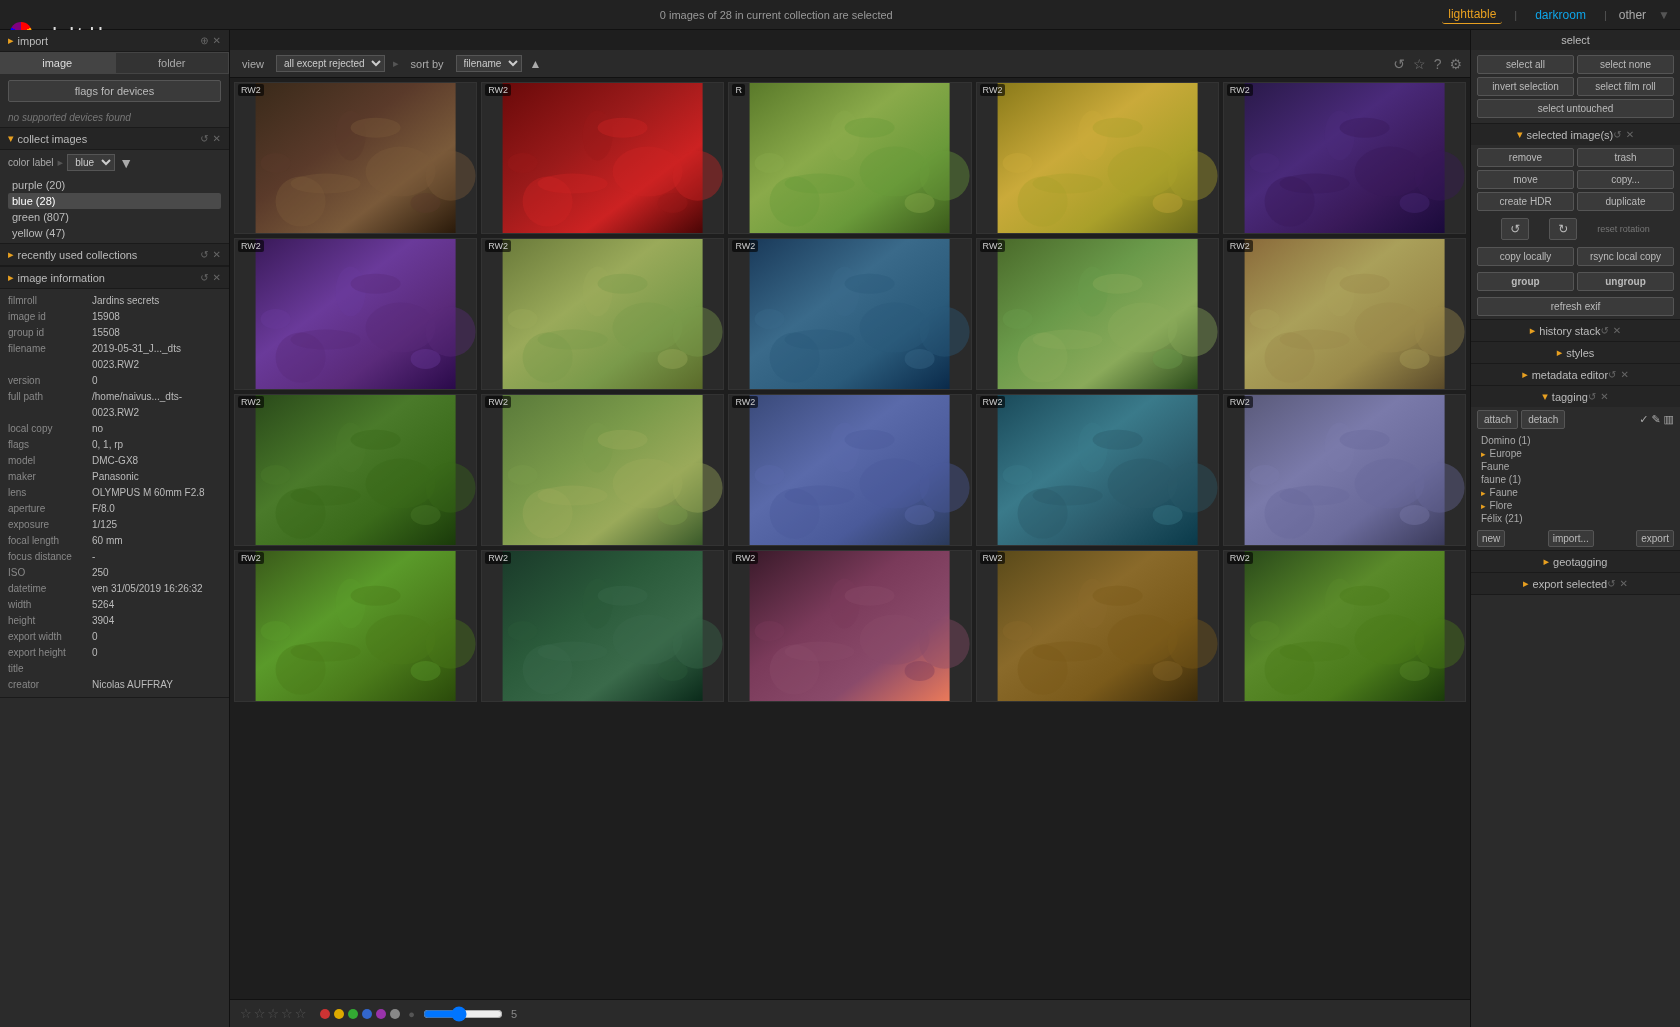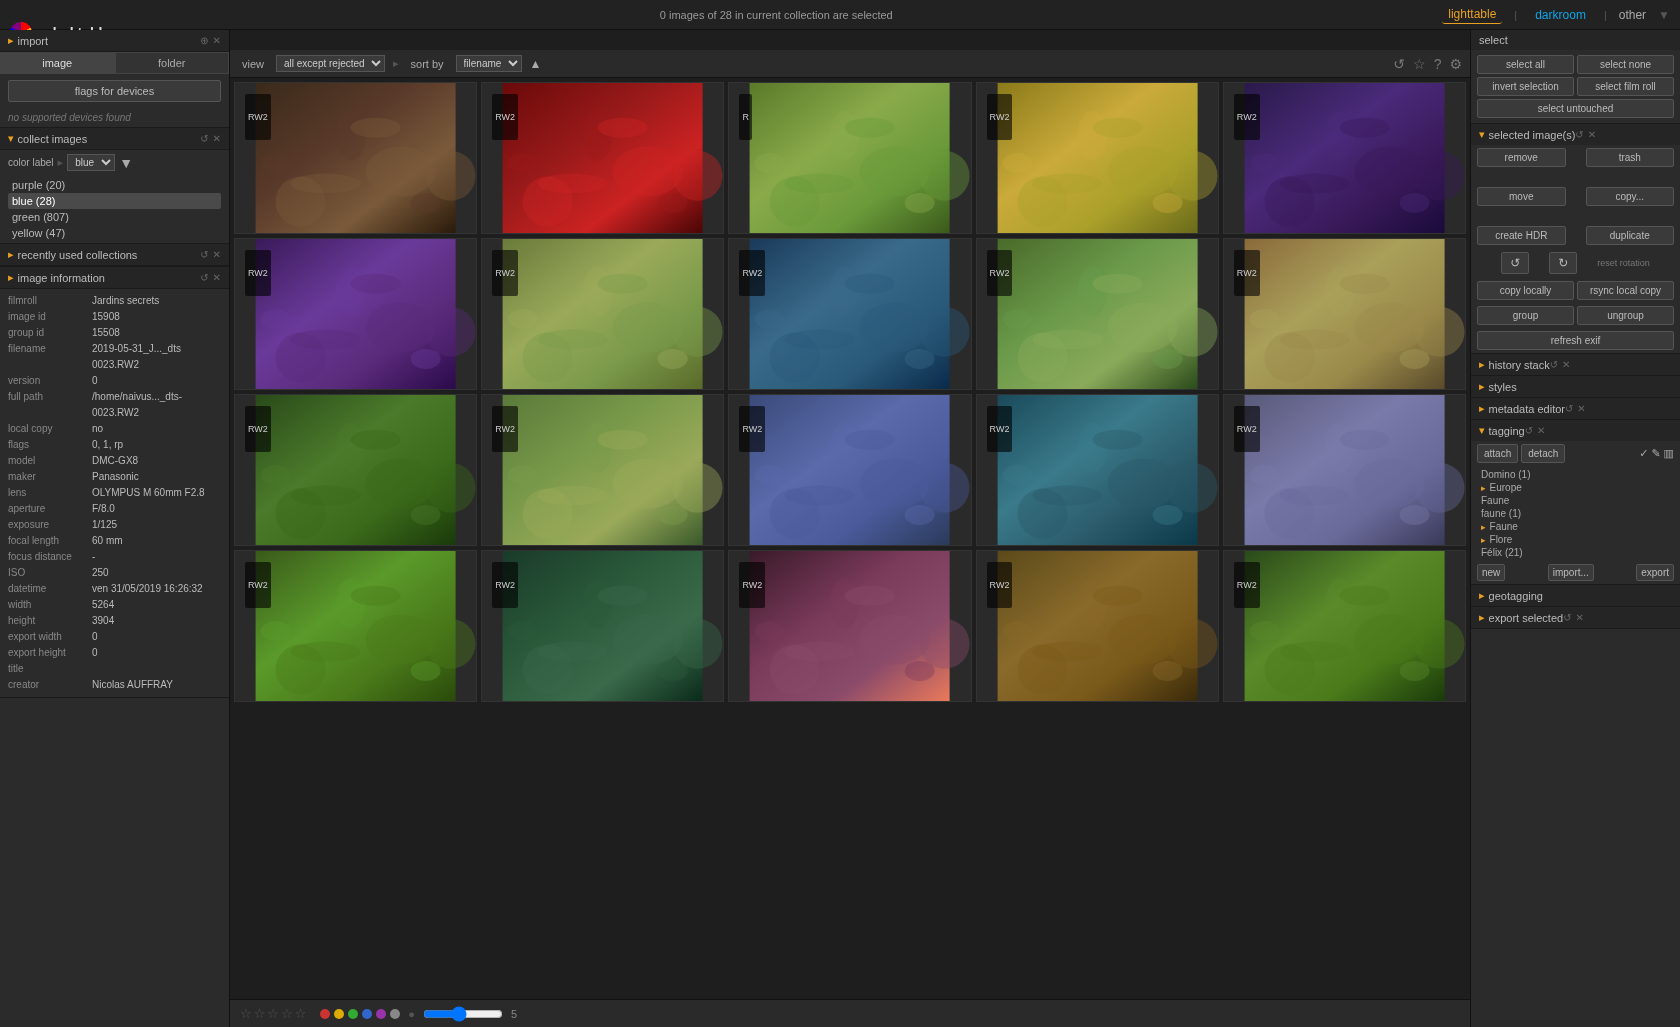--- a/index.html
+++ b/index.html
@@ -251,29 +251,28 @@
       align-content: start;
     }
     .image-cell {
       position: relative;
       background: #2a2a2a;
       cursor: pointer;
       border: 1px solid #333;
     }
     .image-badge {
       position: absolute;
-      top: 11px;
+      top: 1px;
       left: 3px;
       background: rgba(0,0,0,0.6);
       color: #ccc;
       font-size: 9px;
-      padding: 18px 3px;
+      padding: 1px 3px;
       border-radius: 2px;
       z-index: 2;
-      margin-left: 7px;
     }
 
     
     .bottom-bar {
       height: 28px;
       background: #2a2a2a;
       display: flex;
       align-items: center;
       padding: 0 10px;
       border-top: 1px solid #111;
@@ -326,21 +325,21 @@
       border-left: 1px solid #111;
       overflow-y: auto;
       flex-shrink: 0;
     }
     .right-section {
       border-bottom: 1px solid #1a1a1a;
     }
     .right-section-header {
       display: flex;
       align-items: center;
-      justify-content: flex-start;
+      justify-content: center;
       padding: 4px 8px;
       background: #252525;
       cursor: pointer;
     }
     .right-section-title {
       color: #bbb;
       font-size: 11px;
     }
     .right-section-icons {
       display: flex;
@@ -363,21 +362,21 @@
       text-align: center;
       cursor: pointer;
       border-radius: 2px;
     }
     .sel-btn-full {
       grid-column: span 2;
     }
     .action-buttons {
       display: grid;
       grid-template-columns: 1fr 1fr;
-      gap: 20px;
+      gap: 3px;
       padding: 3px 6px;
     }
     .act-btn {
       background: #3a3a3a;
       border: 1px solid #555;
       color: #bbb;
       padding: 3px 4px;
       font-size: 10px;
       text-align: center;
       cursor: pointer;
@@ -403,20 +402,21 @@
       display: grid;
       grid-template-columns: 1fr 1fr;
       gap: 3px;
       padding: 3px 6px;
     }
     .group-row {
       display: grid;
       grid-template-columns: 1fr 1fr;
       gap: 3px;
       padding: 3px 6px;
+      font-weight: bold;
     }
     .refresh-row {
       padding: 3px 6px;
     }
     .refresh-btn {
       background: #3a3a3a;
       border: 1px solid #555;
       color: #bbb;
       padding: 3px 4px;
       font-size: 10px;

